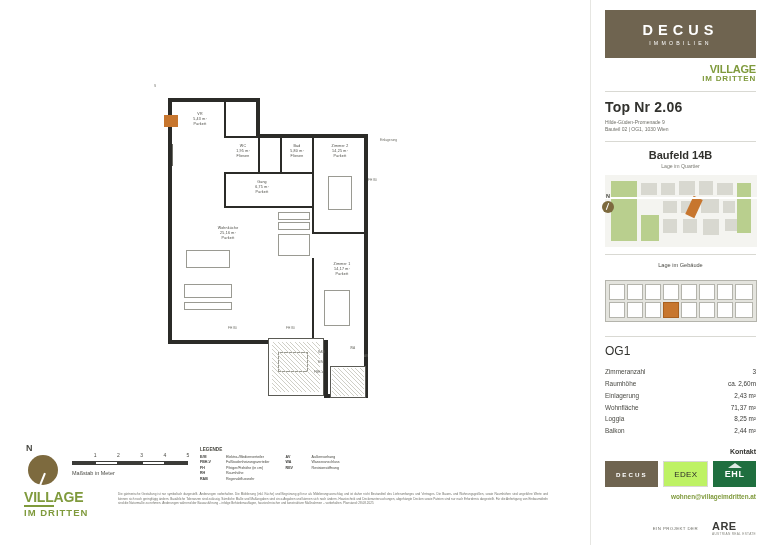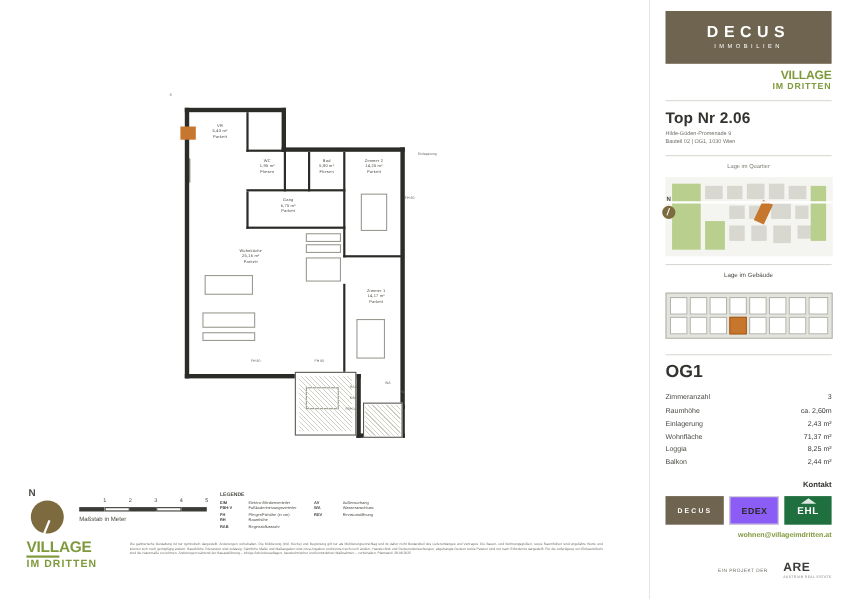--- a/index.html
+++ b/index.html
@@ -176,39 +176,39 @@
   }
 
   .bldg {
     position: relative; margin: 6px auto 0;
     width: 152px; height: 55px;
   }
   .bldg .cell { position: absolute; border: .6px solid #b4b4ac; background: #fff; }
   .bldg .cell.dark { background: #c7762e; border-color: #a8601f; }
   .bldg .cell.grey { background: #e4e4de; }
 
-  .og-title { font-size: 16px; font-weight: bold; color: #32322e; margin-top: 4px; }
+  .og-title { font-size: 12px; font-weight: normal; color: #32322e; margin-top: 4px; }
 
   .facts { margin-top: 8px; font-size: 6.4px; color: #4a4a44; }
   .facts .r { display: flex; justify-content: space-between; padding: 2.4px 0; }
   .facts .r .v { color: #3b3b38; }
 
   .kontakt { text-align: right; font-size: 7px; font-weight: bold; color: #32322e; margin-top: 12px; }
 
   .partners { display: flex; align-items: center; justify-content: space-between; margin-top: 6px; gap: 5px; }
   .p-decus {
     background: #6f6450; color: #fff; height: 26px; flex: 1.25;
     display: flex; align-items: center; justify-content: center;
     font-size: 6.2px; letter-spacing: 2px; font-weight: bold;
   }
   .p-edex {
-    background: #8b5cf6; color: #2b2b28; height: 26px; flex: 1;
+    background: #bef264; color: #2b2b28; height: 26px; flex: 1;
     border: 1px solid #d9d9d3;
     display: flex; align-items: center; justify-content: center;
-    font-size: 8px; font-weight: bold; letter-spacing: .4px;
+    font-size: 8px; font-weight: normal; letter-spacing: .4px;
   }
   .p-ehl {
     background: #1f6f3f; color: #fff; height: 26px; flex: 1;
     display: flex; align-items: center; justify-content: center;
     font-size: 9px; font-weight: bold; letter-spacing: .6px;
     position: relative;
   }
   .p-ehl .roof {
     position: absolute; top: 2px; left: 50%; transform: translateX(-50%);
     width: 0; height: 0; border-left: 7px solid transparent; border-right: 7px solid transparent;
@@ -415,20 +415,21 @@
 
     <div class="top-title">Top Nr 2.06</div>
     <div class="addr">
       <div>Hilde-Güden-Promenade 9</div>
       <div>Bauteil 02 | OG1, 1030 Wien</div>
     </div>
 
     <div class="hr"></div>
 
     <div class="sect-center">
+      <div class="sect-title">Baufeld 14B</div>
       <div class="sect-sub">Lage im Quartier</div>
     </div>
 
     <div class="minimap">
       <div class="mm-green" style="left:6px;top:6px;width:26px;height:60px;"></div>
       <div class="mm-green" style="left:36px;top:40px;width:18px;height:26px;"></div>
       <div class="mm-blk" style="left:36px;top:8px;width:16px;height:12px;"></div>
       <div class="mm-blk" style="left:56px;top:8px;width:14px;height:12px;"></div>
       <div class="mm-blk" style="left:74px;top:6px;width:16px;height:14px;"></div>
       <div class="mm-blk" style="left:94px;top:6px;width:14px;height:14px;"></div>

